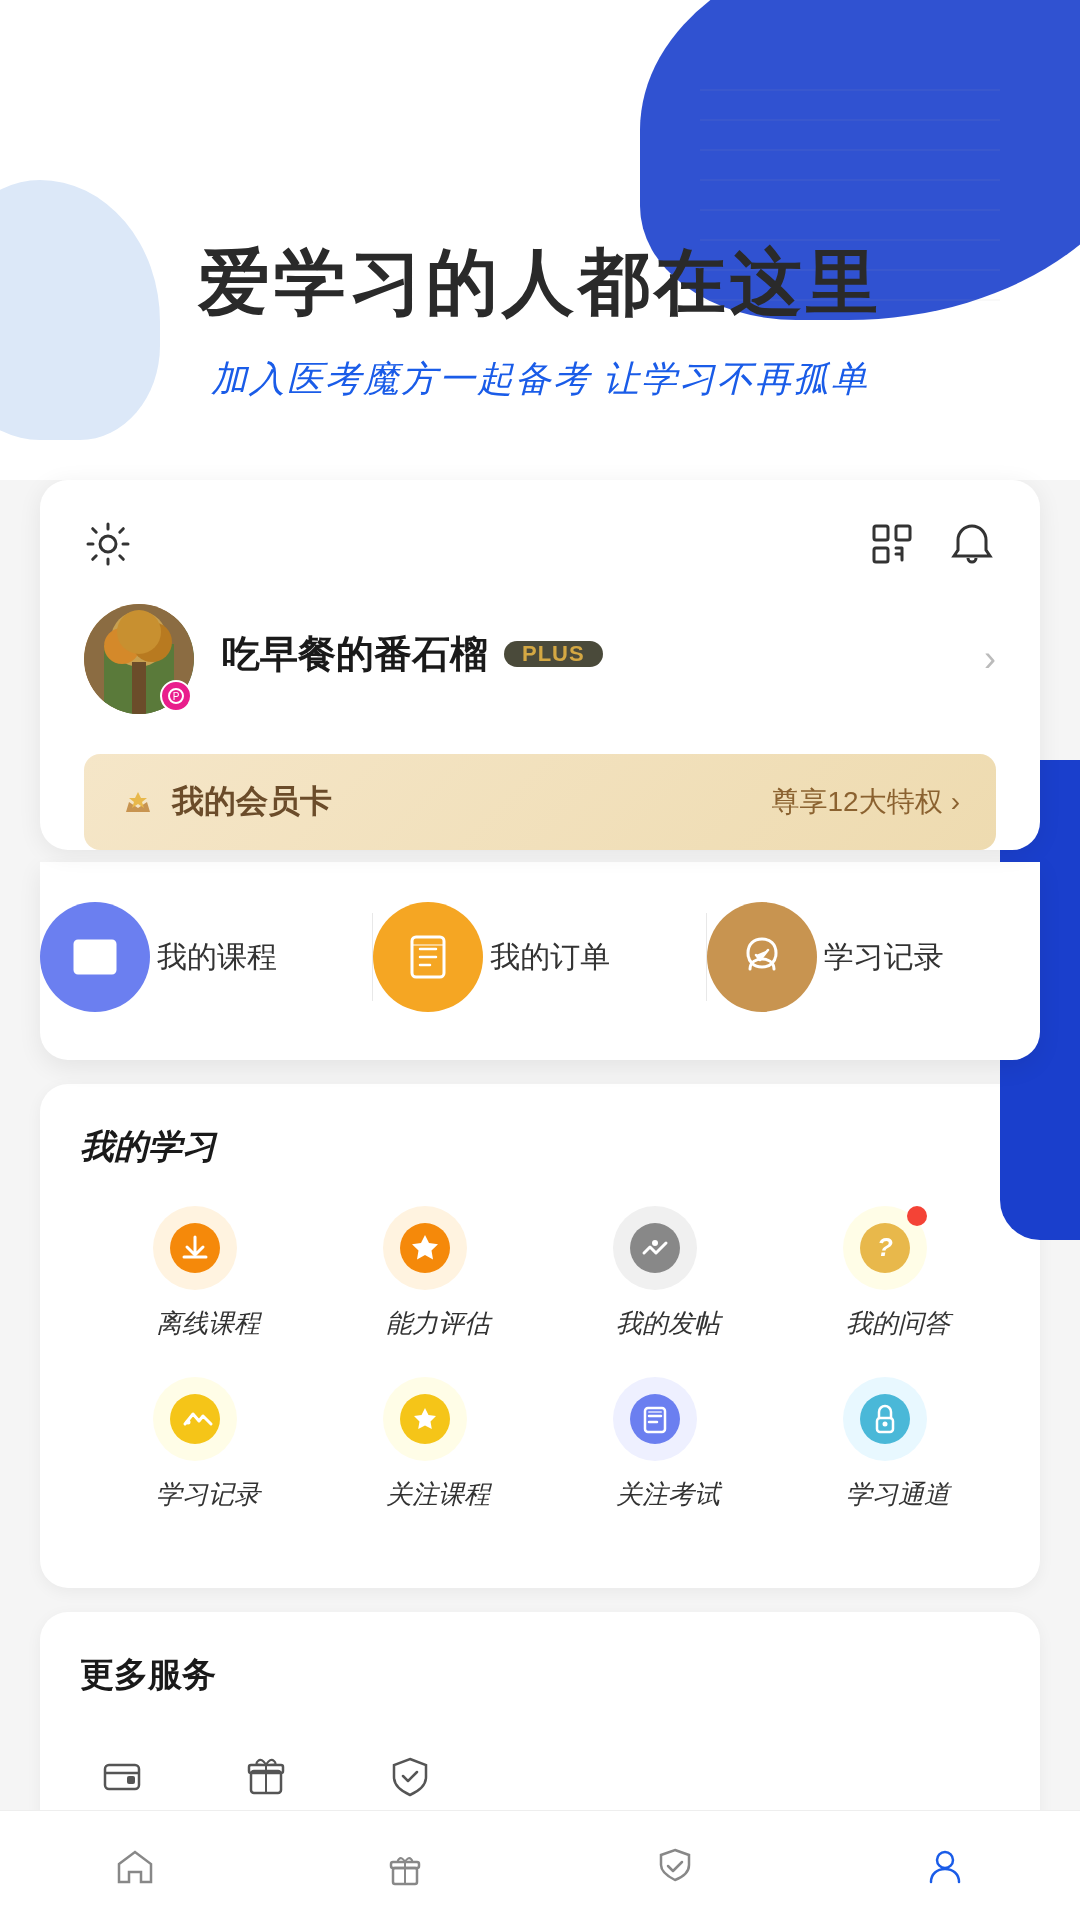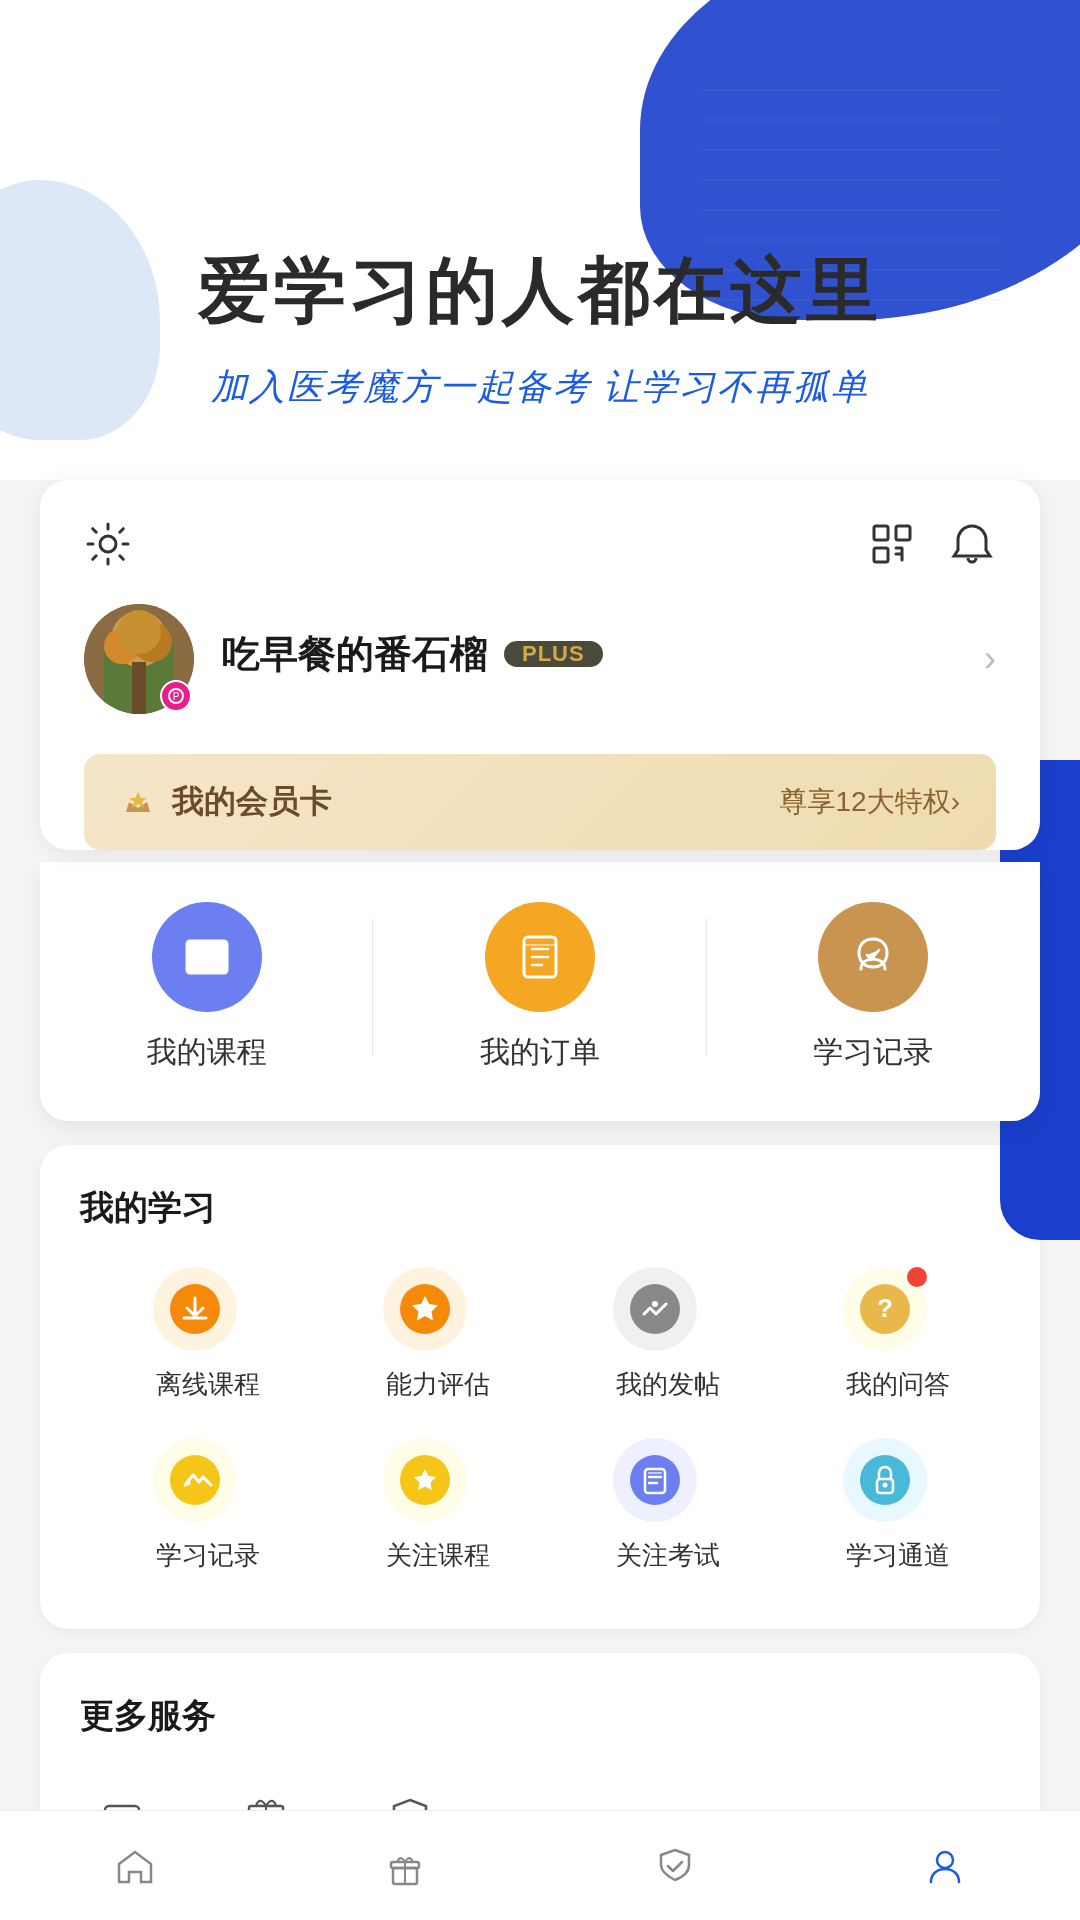--- a/index.html
+++ b/index.html
@@ -47,21 +47,21 @@
       width: 300px;
       height: 300px;
       opacity: 0.15;
     }
     .hero-lines svg {
       width: 100%;
       height: 100%;
     }
     .hero-text {
       position: absolute;
-      bottom: 68px;
+      bottom: 76px;
       left: 0;
       width: 100%;
       text-align: center;
     }
     .hero-title {
       font-size: 72px;
       font-weight: 800;
       color: #2a2a2a;
       letter-spacing: 4px;
       margin-bottom: 24px;
@@ -188,40 +188,40 @@
       gap: 16px;
       font-size: 32px;
       font-weight: 600;
       color: #6b4c2a;
     }
     .member-right {
       font-size: 28px;
       color: #8b6230;
       display: flex;
       align-items: center;
-      gap: 0;
+      gap: 8px;
     }
 
     
     .quick-actions {
       background: #fff;
       margin: 0 40px;
       border-radius: 0 0 28px 28px;
       display: flex;
       padding: 40px 0 48px 0;
       box-shadow: 0 8px 24px rgba(0,0,0,0.07);
       position: relative;
       z-index: 9;
     }
     .quick-action-item {
       flex: 1;
       display: flex;
-      flex-direction: column;
-      align-items: center;
-      gap: 20px;
+      flex-direction: row;
+      align-items: center;
+      gap: 7px;
       position: relative;
     }
     .quick-action-item:not(:last-child)::after {
       content: '';
       position: absolute;
       right: 0;
       top: 10%;
       height: 80%;
       width: 1px;
       background: #e8e8e8;
@@ -240,22 +240,23 @@
     .qa-label {
       font-size: 30px;
       color: #333;
     }
 
     
     .study-section {
       background: #fff;
       margin: 24px 40px 0 40px;
       border-radius: 28px;
-      padding: 40px 40px 56px 40px;
+      padding: 40px 40px 76px 40px;
       box-shadow: 0 4px 16px rgba(0,0,0,0.05);
+      font-style: italic;
     }
     .section-title {
       font-size: 34px;
       font-weight: 700;
       color: #1a1a1a;
       margin-bottom: 36px;
     }
     .grid-4 {
       display: grid;
       grid-template-columns: repeat(4, 1fr);

